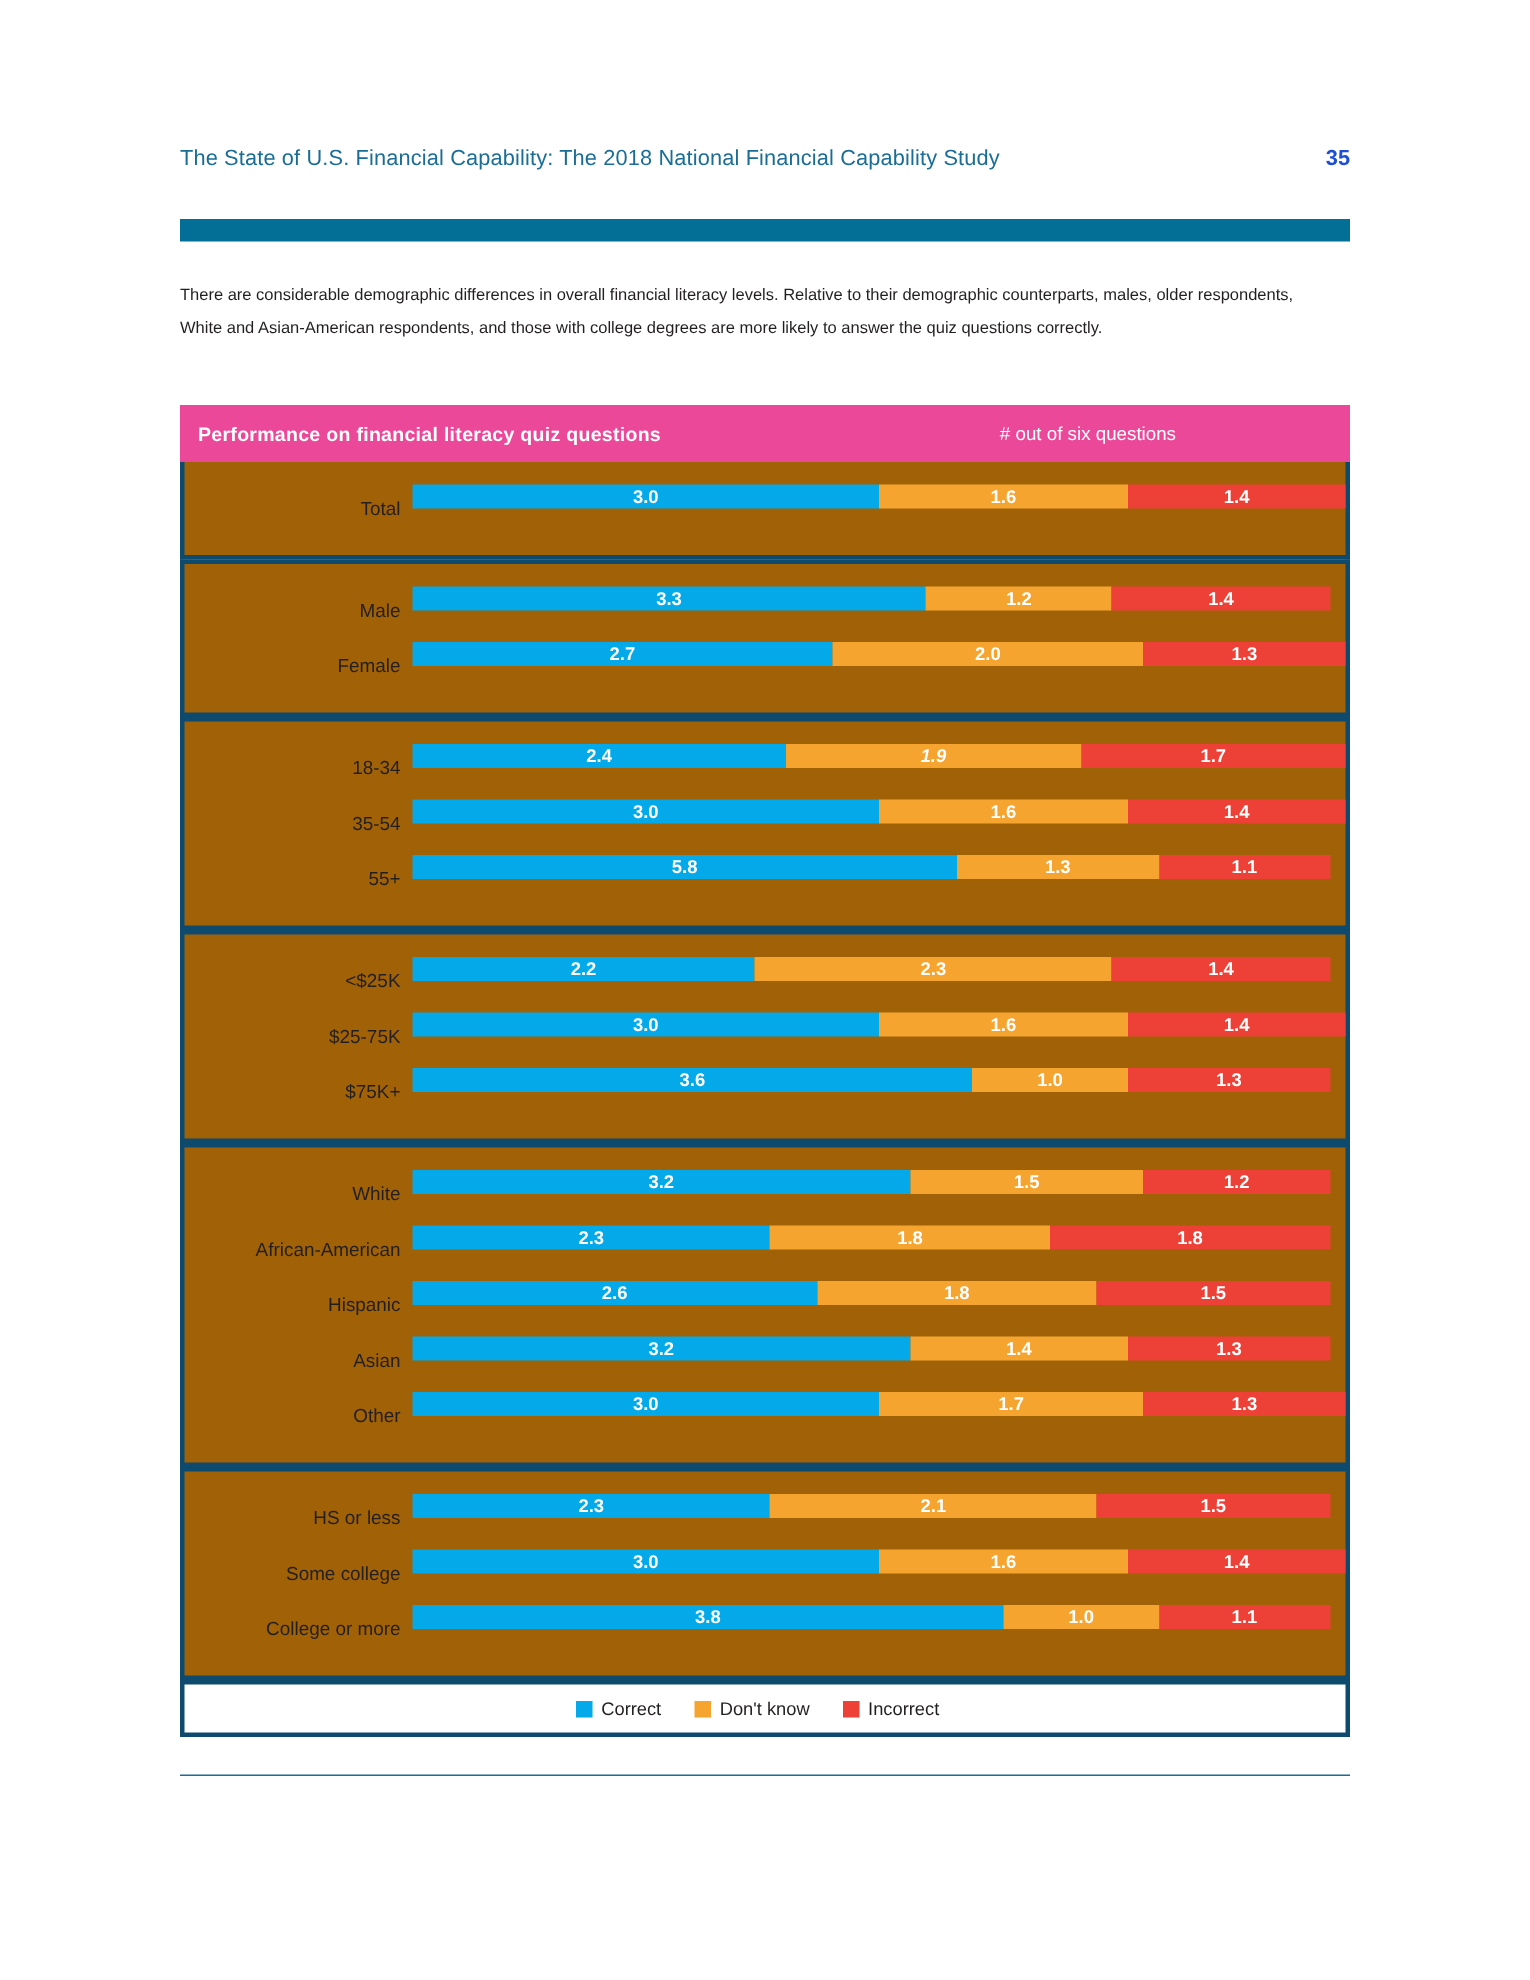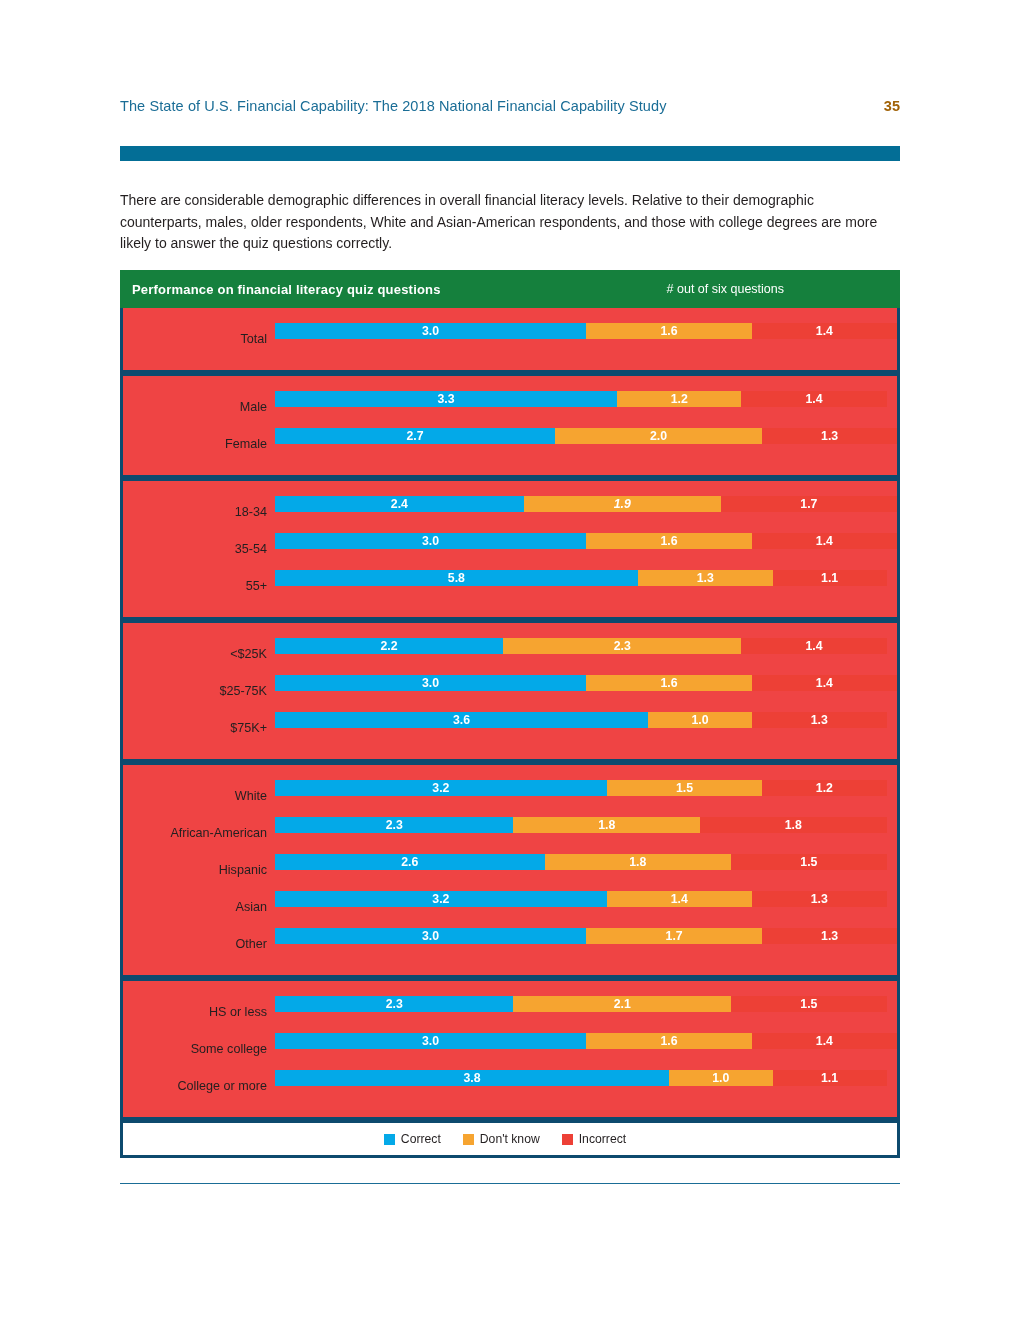--- a/index.html
+++ b/index.html
@@ -28,54 +28,54 @@
   }
   .running-head {
     font-size: 14.5px;
     color: #1a6d96;
     letter-spacing: 0.1px;
     white-space: nowrap;
   }
   .page-number {
     font-size: 14.5px;
     font-weight: bold;
-    color: #a16207;
+    color: #1d4ed8;
   }
 
   .header-rule {
     position: absolute;
     left: 120px;
     top: 146px;
     width: 780px;
     height: 15px;
     background: #036e96;
   }
 
   
   .intro {
     position: absolute;
     left: 120px;
     top: 176px;
     width: 768px;
-    font-size: 14px;
+    font-size: 11px;
     line-height: 21.5px;
     color: #231f20;
   }
 
   
   .chart-frame {
     position: absolute;
     left: 120px;
     top: 270px;
     width: 780px;
     box-sizing: border-box;
   }
 
   .chart-titlebar {
-    background: #15803d;
+    background: #ec4899;
     height: 38px;
     display: flex;
     align-items: center;
     padding: 0 24px 0 12px;
     box-sizing: border-box;
   }
   .chart-title {
     color: #ffffff;
     font-size: 13px;
     font-weight: bold;
@@ -86,21 +86,21 @@
     font-size: 12.5px;
     margin-left: auto;
     margin-right: 92px;
     white-space: nowrap;
   }
 
   
   .group-box {
     border: 3px solid #0d4a6e;
     border-top: none;
-    background: #ef4444;
+    background: #a16207;
     box-sizing: border-box;
     padding: 10px 0 10px 0;
   }
   .group-box.first { border-top: none; }
   .group-box + .group-box { border-top: 3px solid #0d4a6e; }
 
   
   .bar-row {
     display: flex;
     align-items: center;

